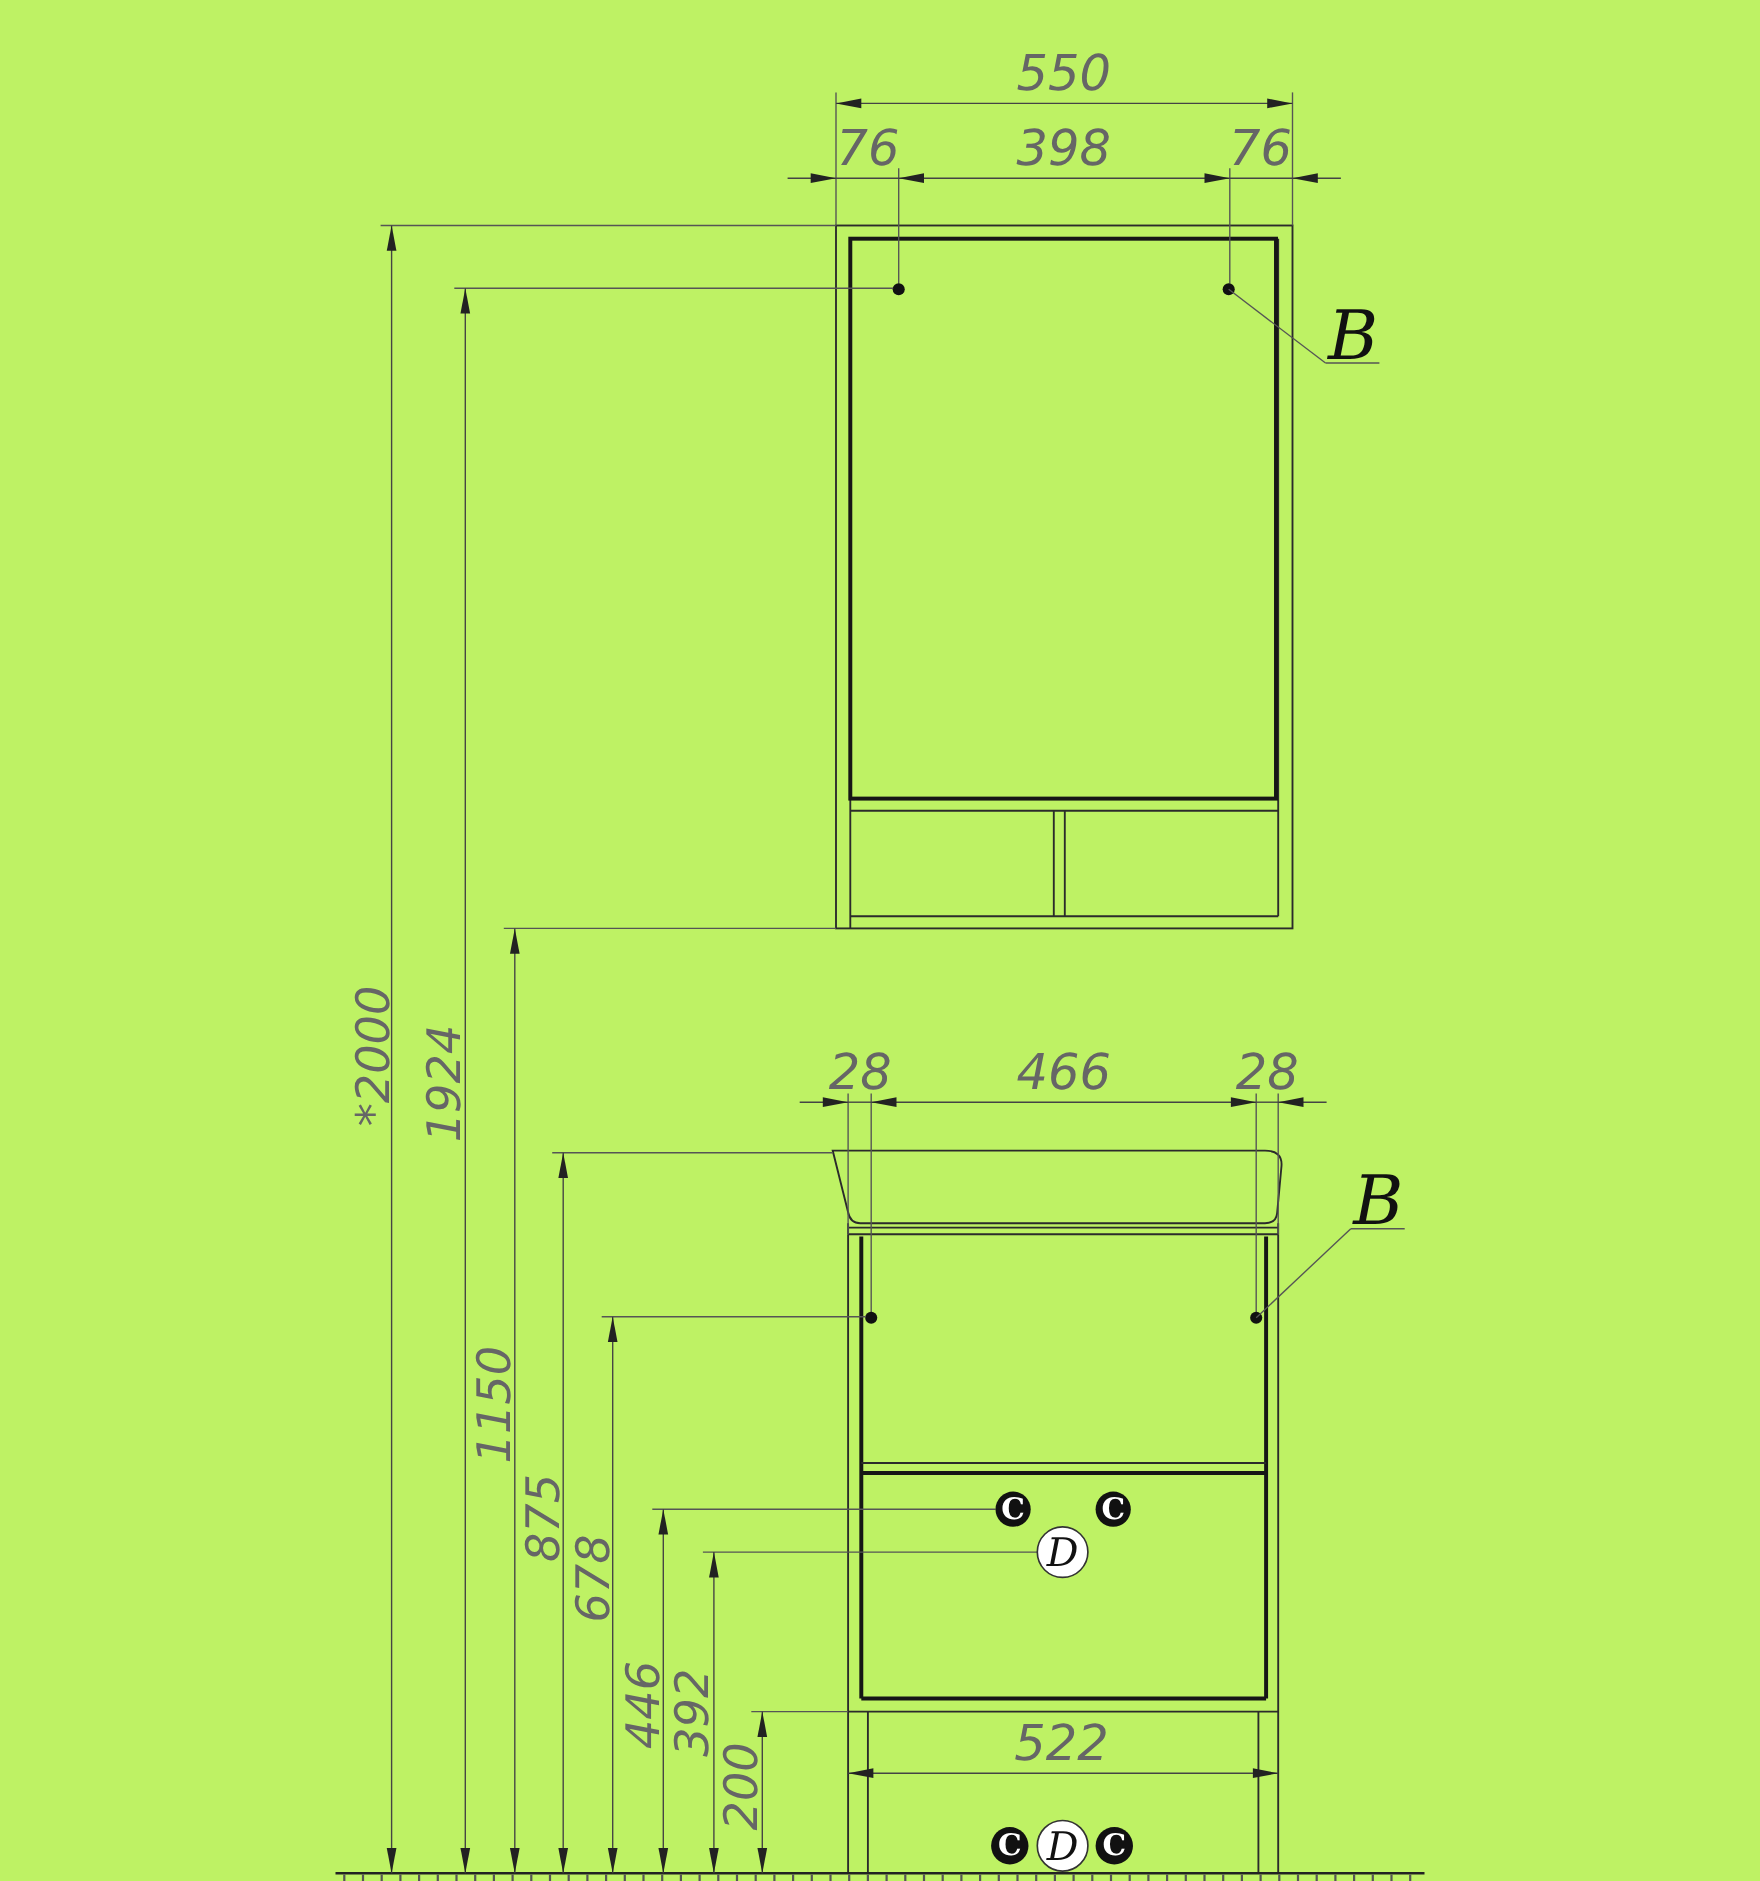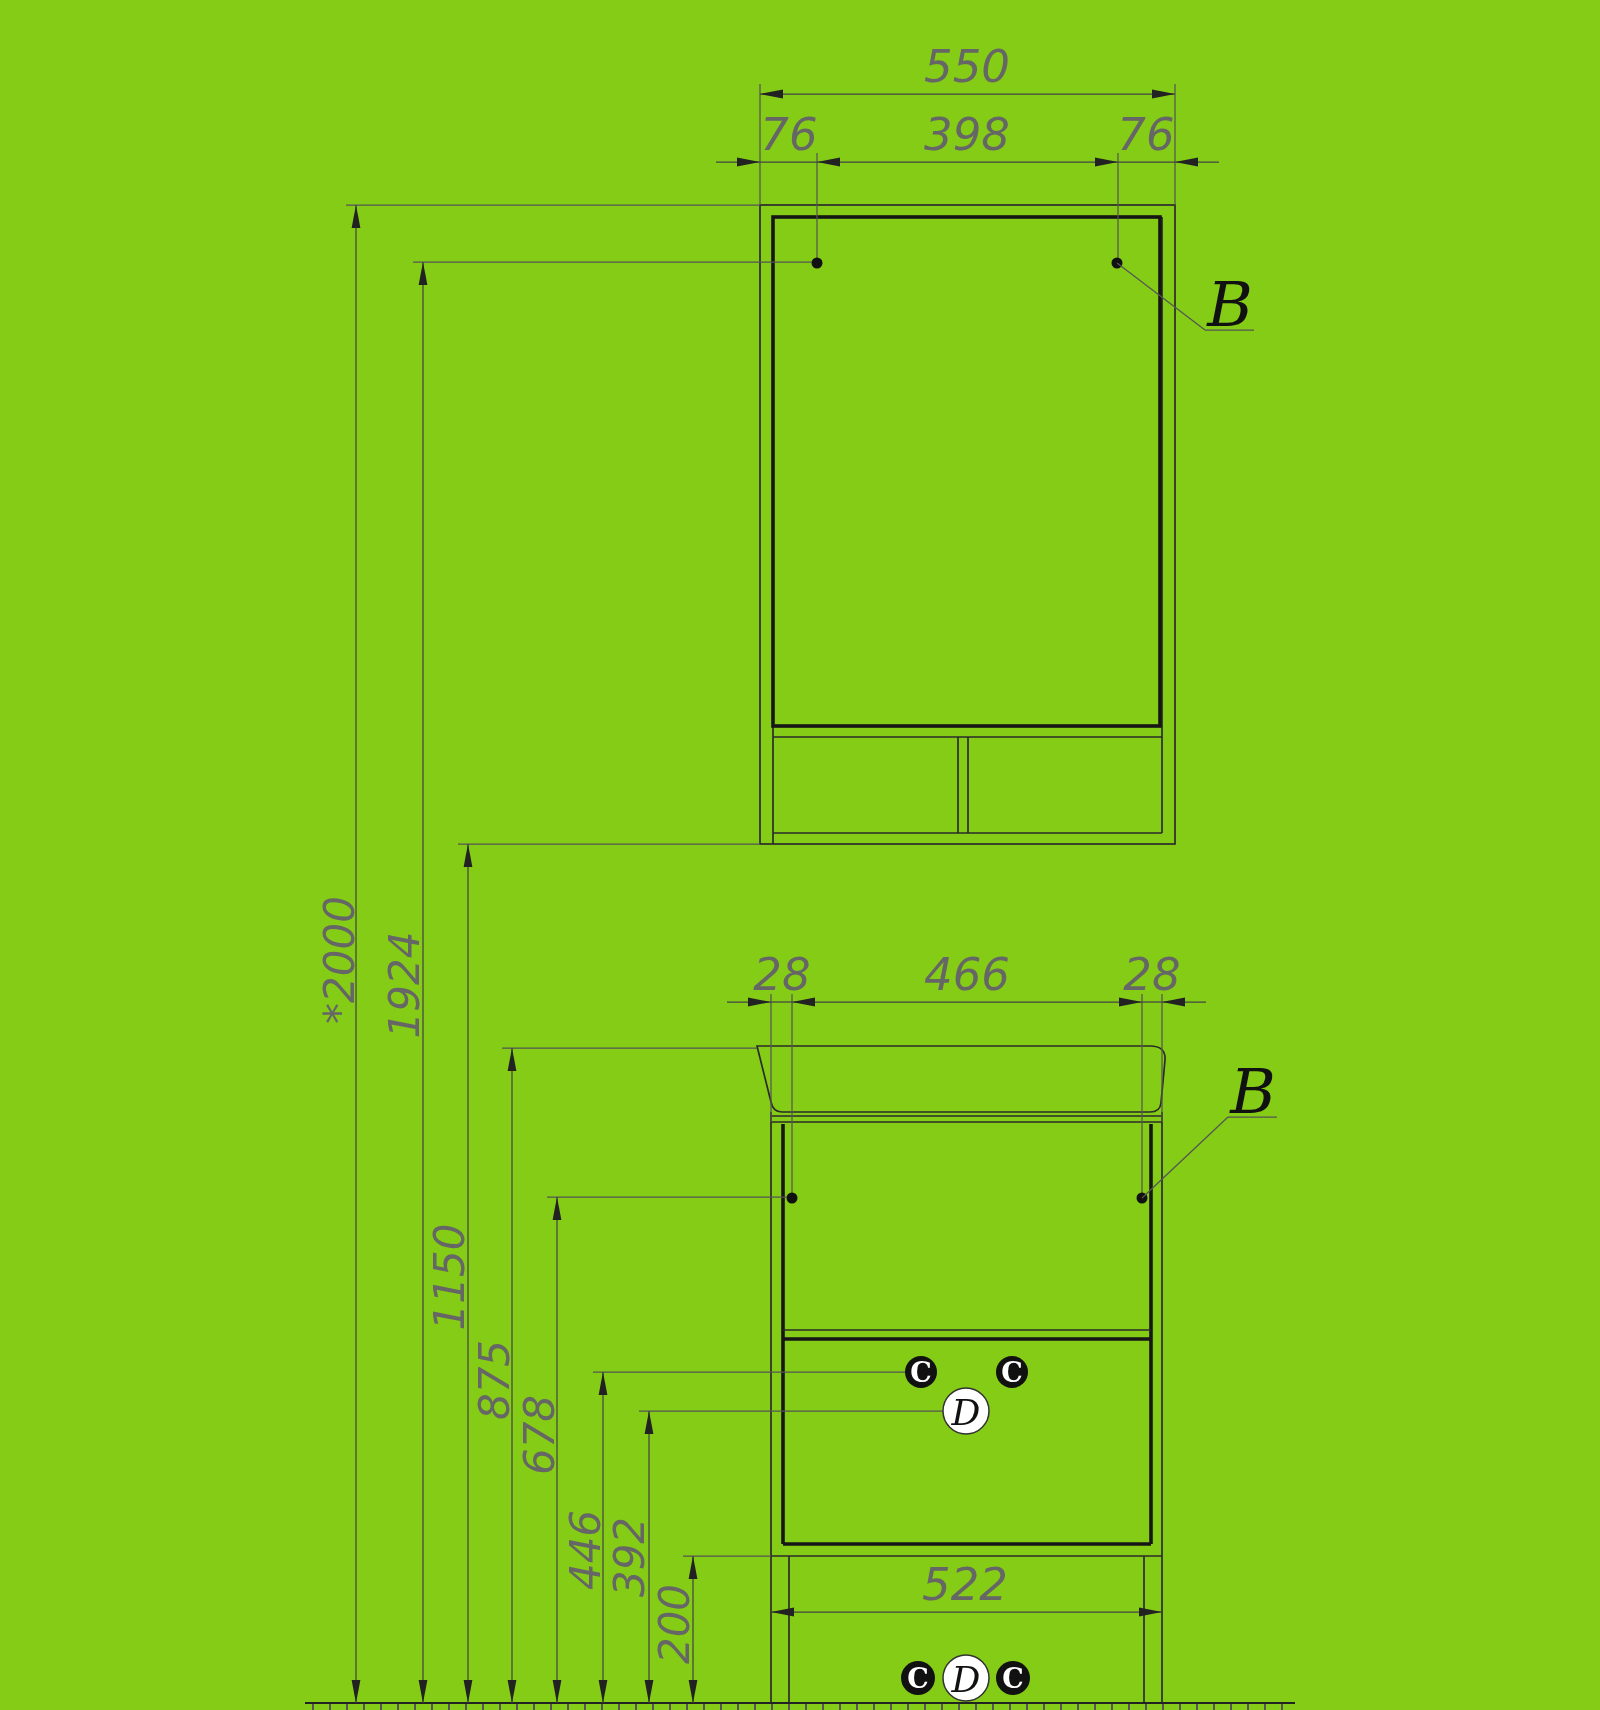--- a/index.html
+++ b/index.html
@@ -1,16 +1,16 @@
 <!DOCTYPE html>
 <html><head>
 <meta charset="utf-8">
 <style>
   html,body{margin:0;padding:0;background:#ffffff;}
-  .stage{width:1600px;height:1710px;position:relative;background:#84cc16;}
+  .stage{width:1600px;height:1710px;position:relative;background:#bef264;}
   svg{display:block;}
   
   .ln   {stroke:#2b2b2b;stroke-width:1.7;fill:none;}
   .lnb  {stroke:#161616;stroke-width:3.6;fill:none;}
   
   .ext  {stroke:#555;stroke-width:1.25;fill:none;}
   .dim  {stroke:#444;stroke-width:1.25;fill:none;}
   .floor{stroke:#222;stroke-width:2.2;fill:none;}
   .tick {stroke:#555;stroke-width:6;stroke-dasharray:2 15;fill:none;}
   

